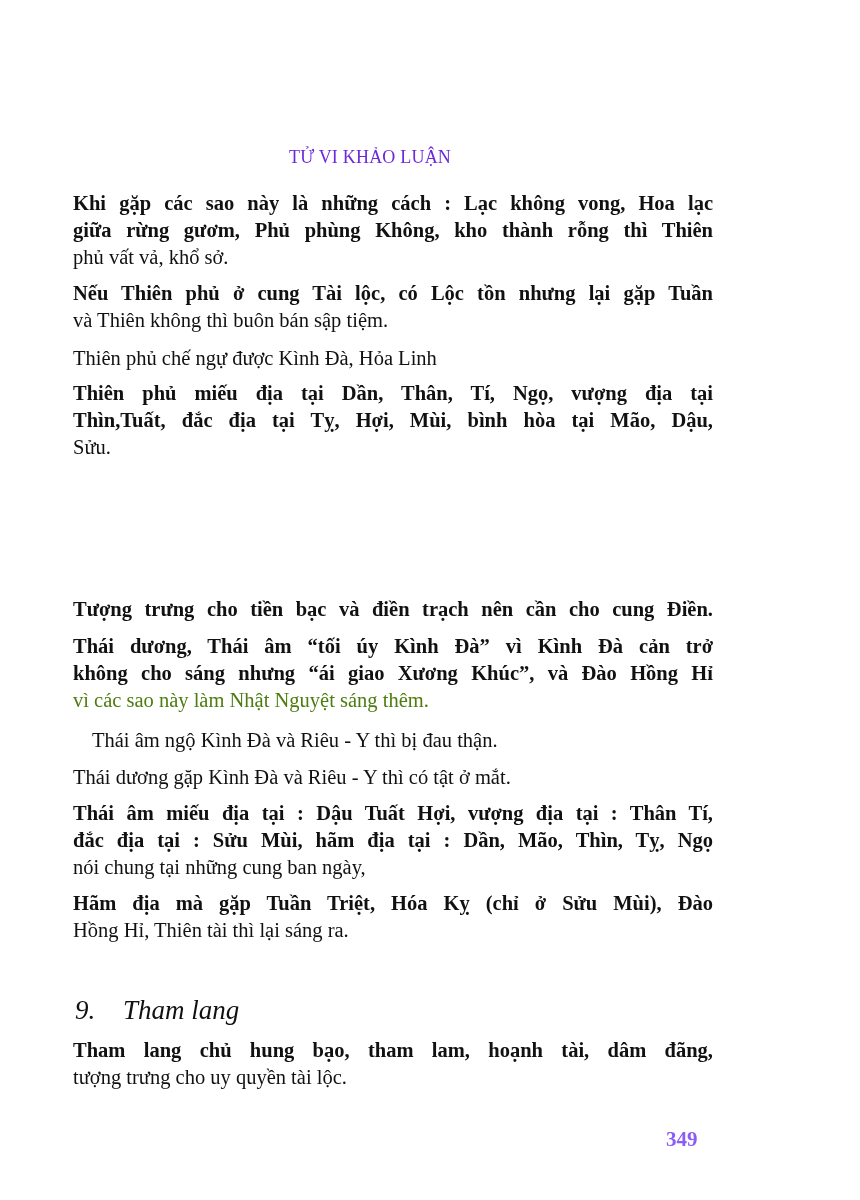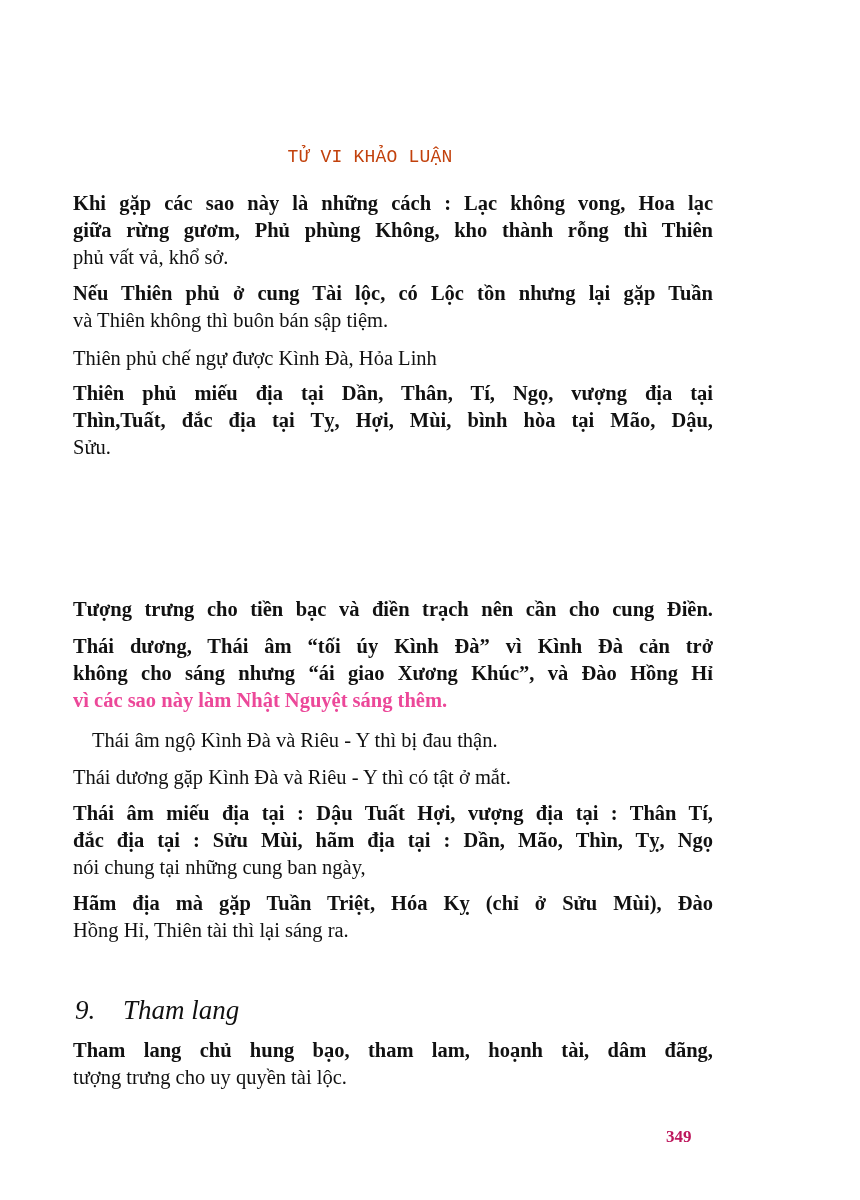--- a/index.html
+++ b/index.html
@@ -3,33 +3,33 @@
 <meta charset="utf-8">
 <style>
   html, body { margin:0; padding:0; }
   body {
     width:860px; height:1200px; background:#ffffff; position:relative; overflow:hidden;
     font-family:"Liberation Serif","DejaVu Serif",serif; color:#111;
   }
   .page { position:absolute; left:0; top:0; width:860px; height:1200px; }
   .running-head {
     position:absolute; top:147px; left:0; width:740px; text-align:center;
-    font-family:Liberation Mono, monospace; font-size:18px; letter-spacing:0.2px; color:#c2410c;
+    font-family:Liberation Serif, serif; font-size:18px; letter-spacing:0.2px; color:#6d28d9;
   }
   .block { position:absolute; left:73px; width:640px; }
   .line { display:block; height:27px; line-height:27px; font-size:20.5px; white-space:nowrap; }
   .justify { text-align:justify; text-align-last:justify;font-weight:bold; }
   .heading {
     position:absolute; left:75px; font-style:italic; font-size:27px; line-height:32px; white-space:nowrap;
   }
   .heading .num { display:inline-block; width:48px; }
   .page-number {
-    position:absolute; left:666px; top:1127px; font-size:17px; font-weight:bold; color:#be185d;
+    position:absolute; left:666px; top:1127px; font-size:21px; font-weight:bold; color:#8b5cf6;
   }
-  .faint { color:#ec4899;font-weight:bold; }
+  .faint { color:#4d7c0f; }
 </style>
 </head>
 <body>
 
 <div class="page">
 
   <div class="running-head">TỬ VI KHẢO LUẬN</div>
 
   <div class="block" style="top:190px;">
     <span class="line justify">Khi gặp các sao này là những cách : Lạc không vong, Hoa lạc</span>

